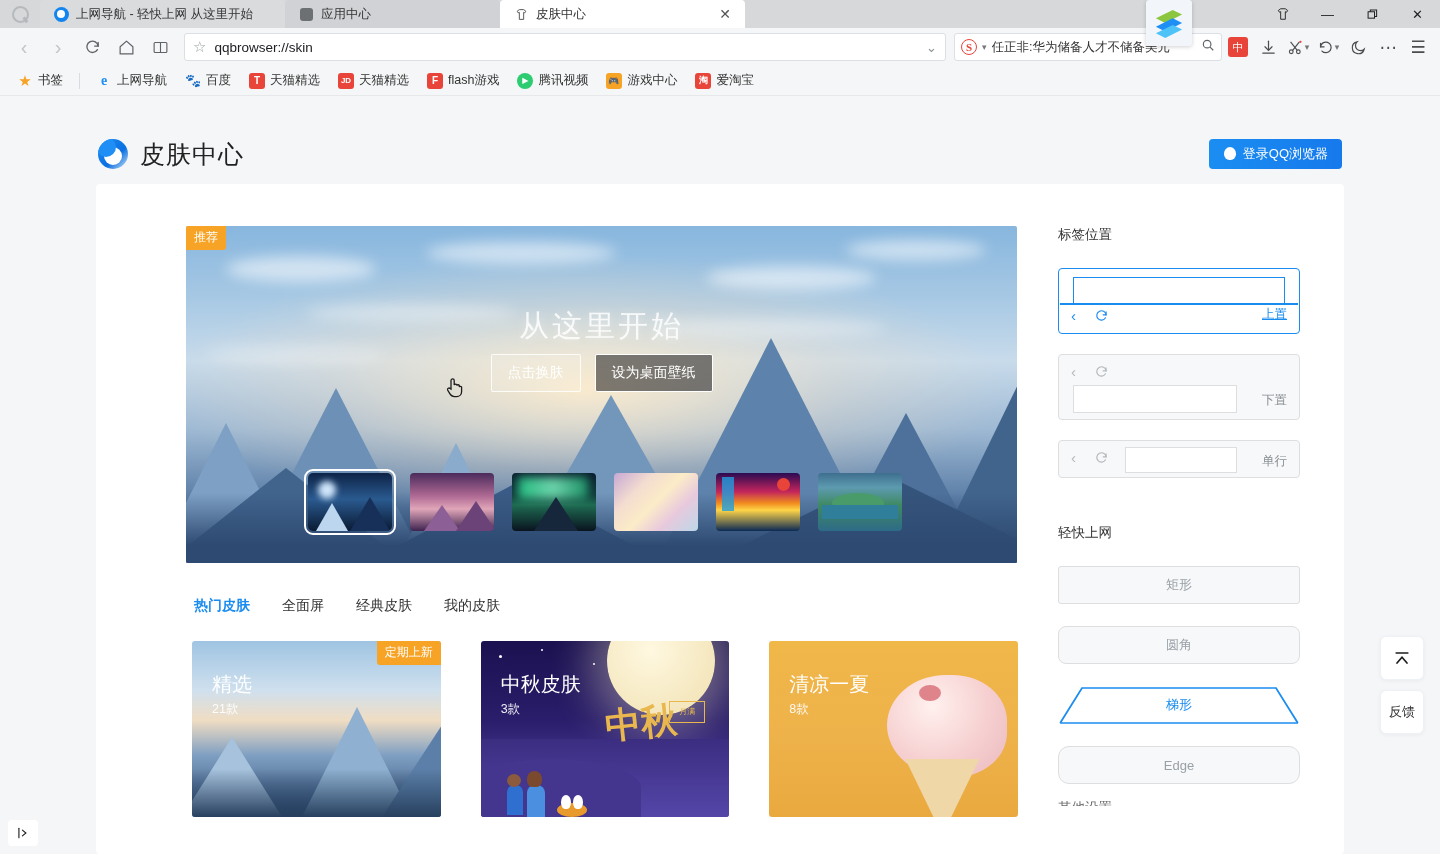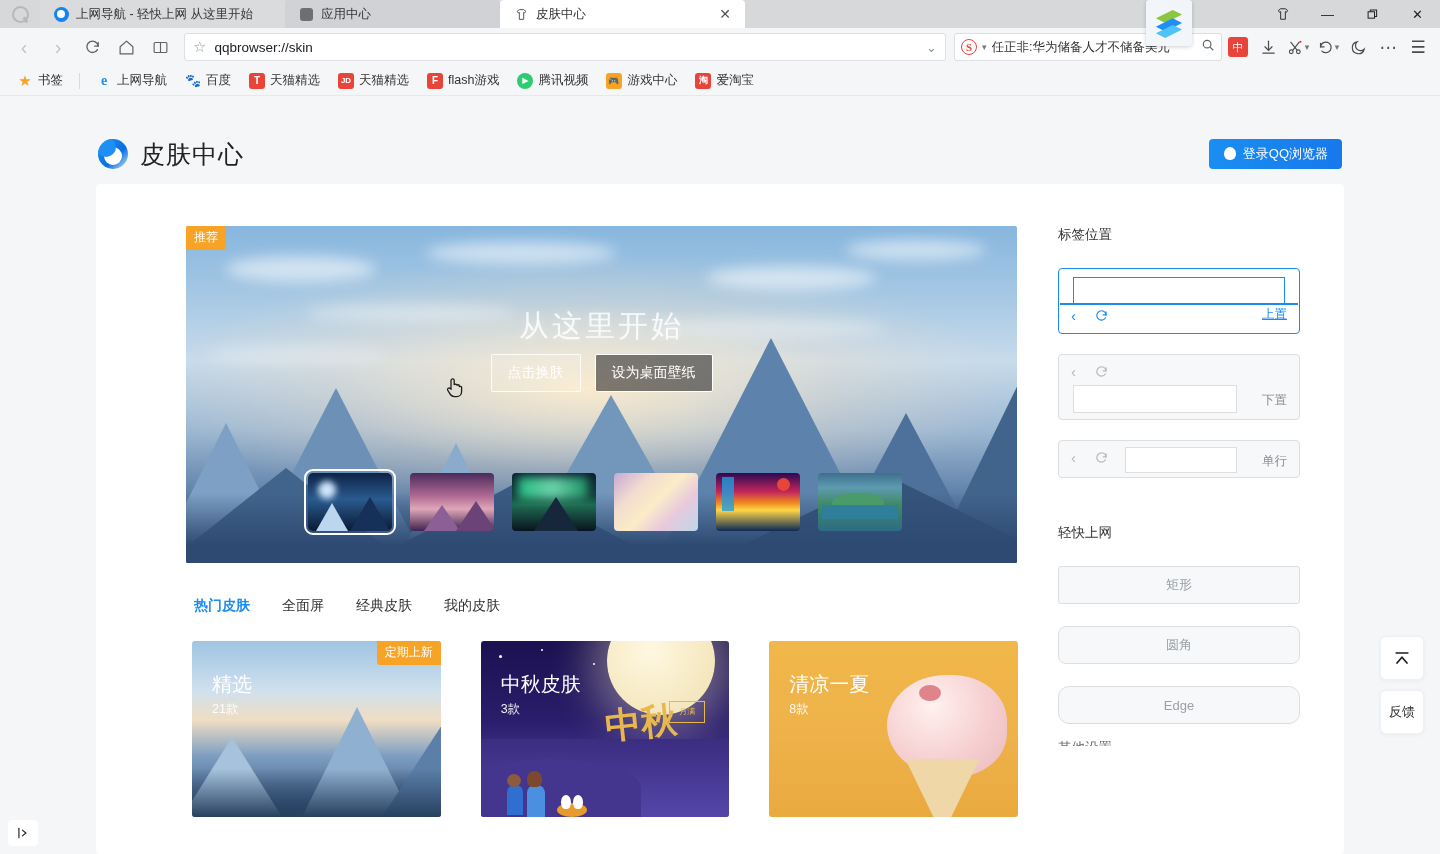--- a/index.html
+++ b/index.html
@@ -586,20 +586,27 @@
       </div>
 
       <div class="sec-label" style="margin-top:46px;">轻快上网</div>
 
       <div class="shape-opt sq">
         <span>矩形</span>
       </div>
       <div class="shape-opt round">
         <span>圆角</span>
       </div>
+      <div class="shape-opt trap">
+        <svg viewBox="0 0 222 38" preserveAspectRatio="none" style="position:absolute;left:0;top:0;width:100%;height:100%">
+          <path d="M2 37 L22 2 L200 2 L220 37" fill="none" stroke="#1a8cf0" stroke-width="1.6"></path>
+          <path d="M2 37 L220 37" stroke="#1a8cf0" stroke-width="1.6"></path>
+        </svg>
+        <span style="position:relative">梯形</span>
+      </div>
       <div class="shape-opt edge">
         <span>Edge</span>
       </div>
 
       <div class="bottom-cut" style="overflow:hidden;height:6px;line-height:16px;opacity:.75">其他设置</div>
     </div>
   </div>
 
   <div class="fab-col">
     <div class="fab">

